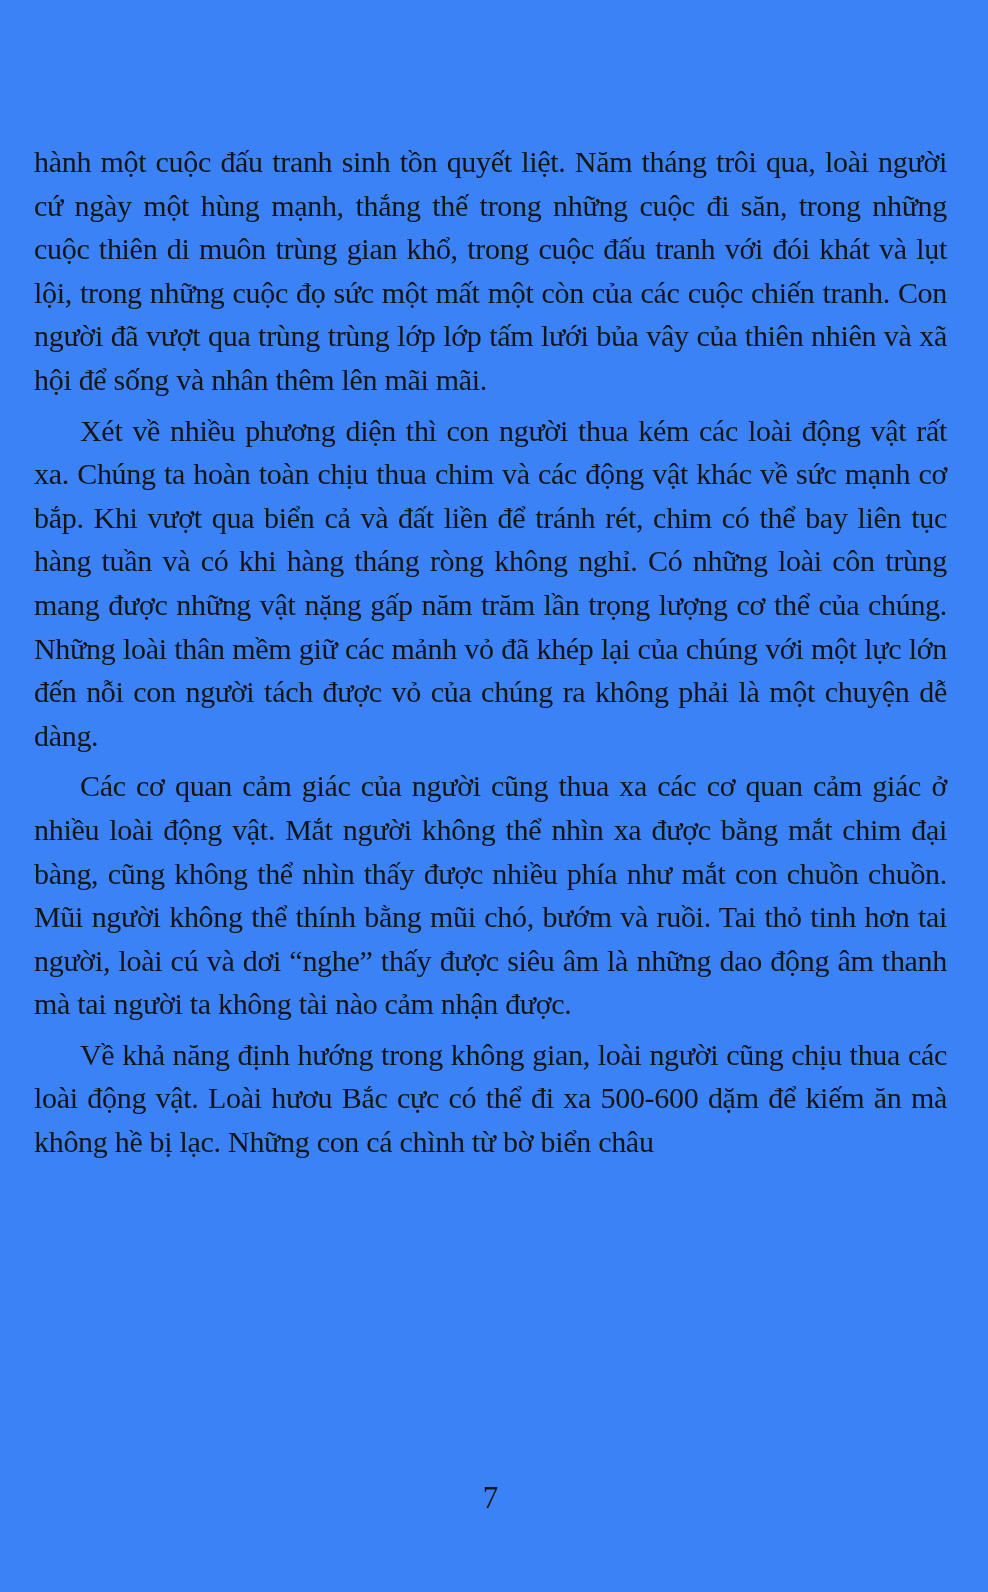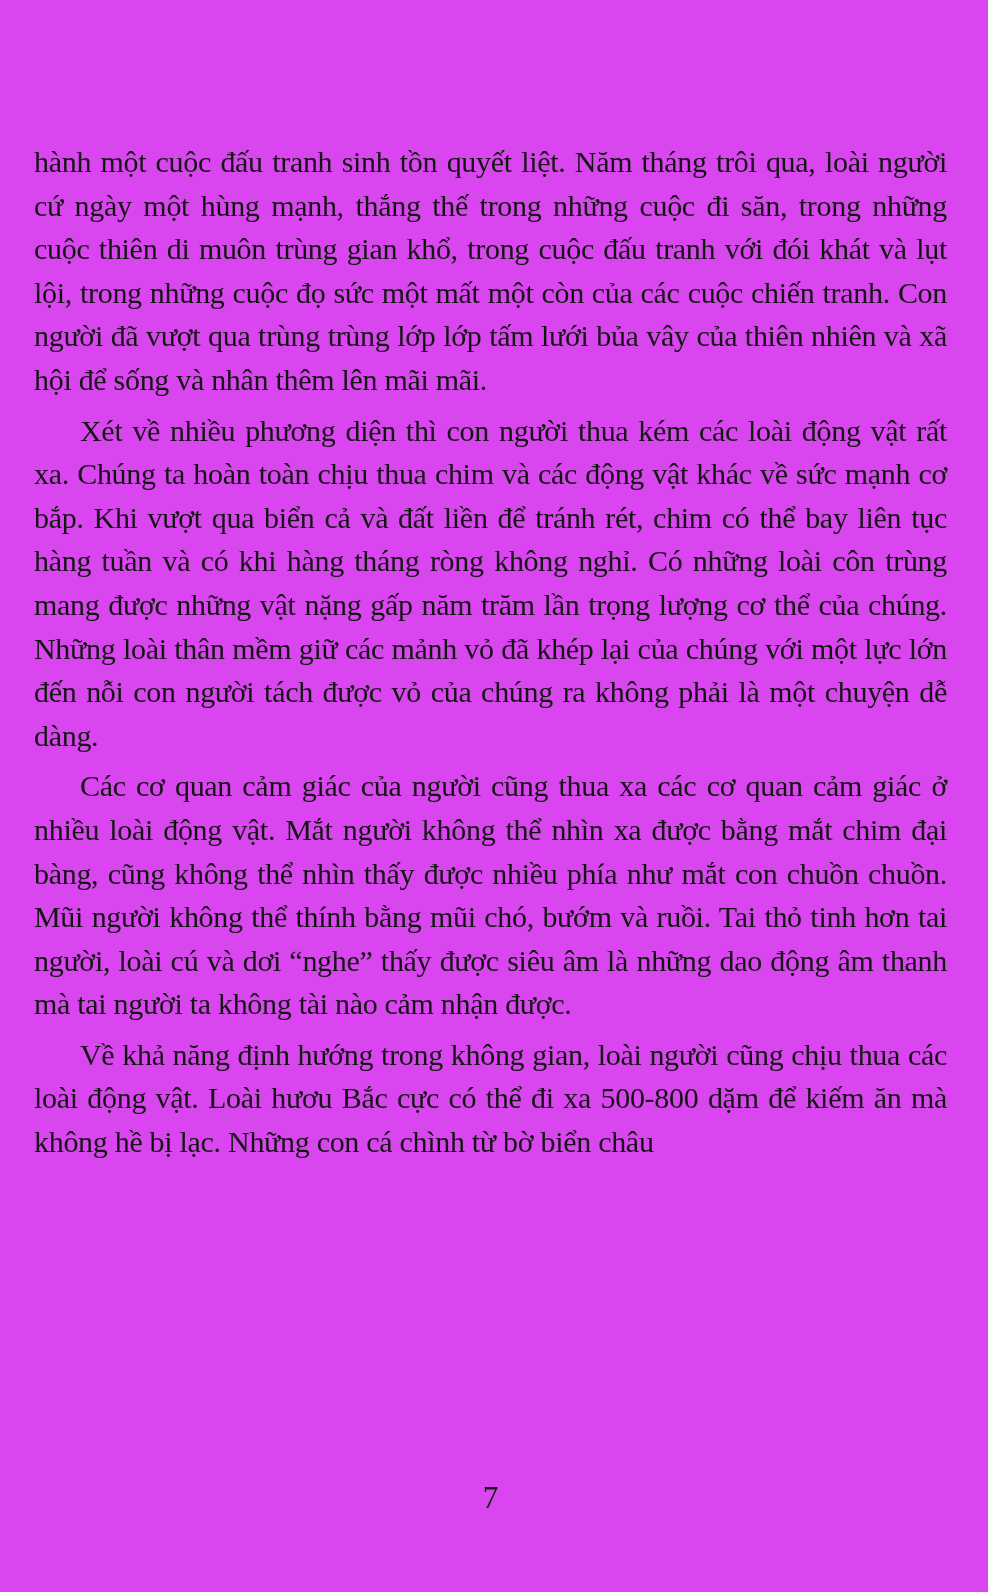--- a/index.html
+++ b/index.html
@@ -4,21 +4,21 @@
 <style>
   html, body {
     margin: 0;
     padding: 0;
     background: #ffffff;
   }
   .page {
     position: relative;
     width: 988px;
     height: 1592px;
-    background: #d946ef;
+    background: #3b82f6;
     overflow: hidden;
     font-family: "Liberation Serif", "DejaVu Serif", serif;
     color: #151515;
   }
   .text-block {
     position: absolute;
     top: 140px;
     left: 34px;
     width: 913px;
     font-size: 30px;
@@ -45,17 +45,17 @@
   }
 </style>
 </head>
 <body>
 
 <div class="page">
   <main class="text-block">
     <p class="para">hành một cuộc đấu tranh sinh tồn quyết liệt. Năm tháng trôi qua, loài người cứ ngày một hùng mạnh, thắng thế trong những cuộc đi săn, trong những cuộc thiên di muôn trùng gian khổ, trong cuộc đấu tranh với đói khát và lụt lội, trong những cuộc đọ sức một mất một còn của các cuộc chiến tranh. Con người đã vượt qua trùng trùng lớp lớp tấm lưới bủa vây của thiên nhiên và xã hội để sống và nhân thêm lên mãi mãi.</p>
     <p class="para indent">Xét về nhiều phương diện thì con người thua kém các loài động vật rất xa. Chúng ta hoàn toàn chịu thua chim và các động vật khác về sức mạnh cơ bắp. Khi vượt qua biển cả và đất liền để tránh rét, chim có thể bay liên tục hàng tuần và có khi hàng tháng ròng không nghỉ. Có những loài côn trùng mang được những vật nặng gấp năm trăm lần trọng lượng cơ thể của chúng. Những loài thân mềm giữ các mảnh vỏ đã khép lại của chúng với một lực lớn đến nỗi con người tách được vỏ của chúng ra không phải là một chuyện dễ dàng.</p>
     <p class="para indent">Các cơ quan cảm giác của người cũng thua xa các cơ quan cảm giác ở nhiều loài động vật. Mắt người không thể nhìn xa được bằng mắt chim đại bàng, cũng không thể nhìn thấy được nhiều phía như mắt con chuồn chuồn. Mũi người không thể thính bằng mũi chó, bướm và ruồi. Tai thỏ tinh hơn tai người, loài cú và dơi “nghe” thấy được siêu âm là những dao động âm thanh mà tai người ta không tài nào cảm nhận được.</p>
-    <p class="para indent">Về khả năng định hướng trong không gian, loài người cũng chịu thua các loài động vật. Loài hươu Bắc cực có thể đi xa 500-800 dặm để kiếm ăn mà không hề bị lạc. Những con cá chình từ bờ biển châu</p>
+    <p class="para indent">Về khả năng định hướng trong không gian, loài người cũng chịu thua các loài động vật. Loài hươu Bắc cực có thể đi xa 500-600 dặm để kiếm ăn mà không hề bị lạc. Những con cá chình từ bờ biển châu</p>
   </main>
 
   <footer class="folio">7</footer>
 </div>
 
 </body></html>

